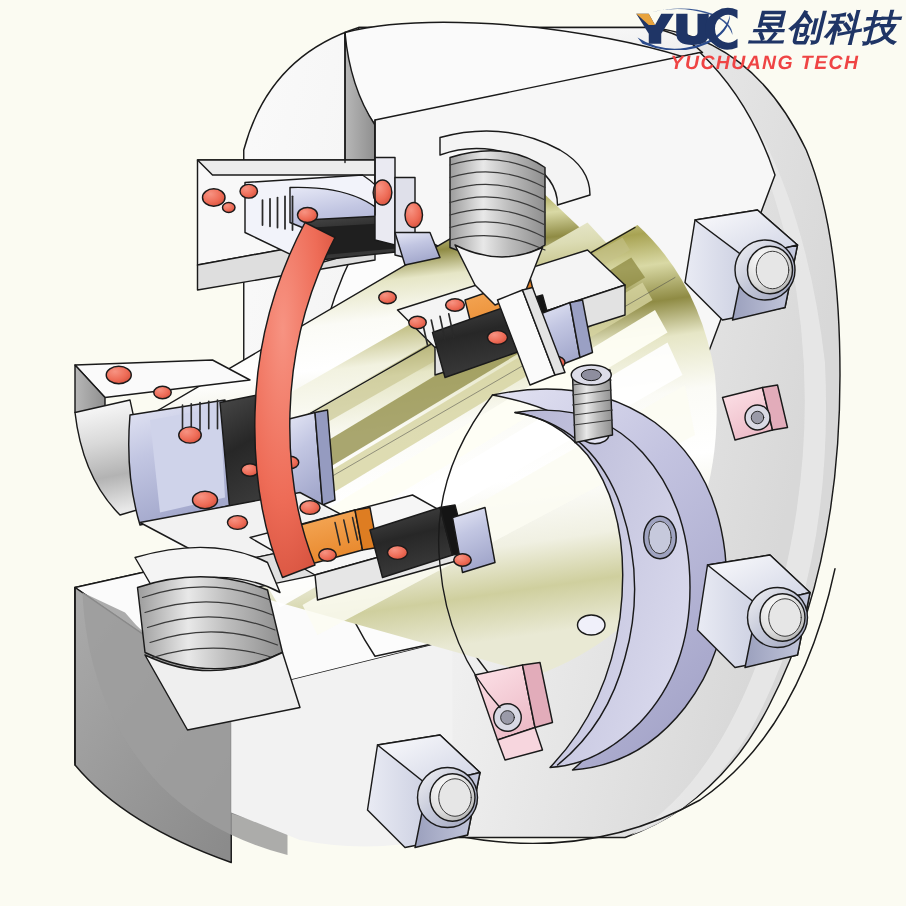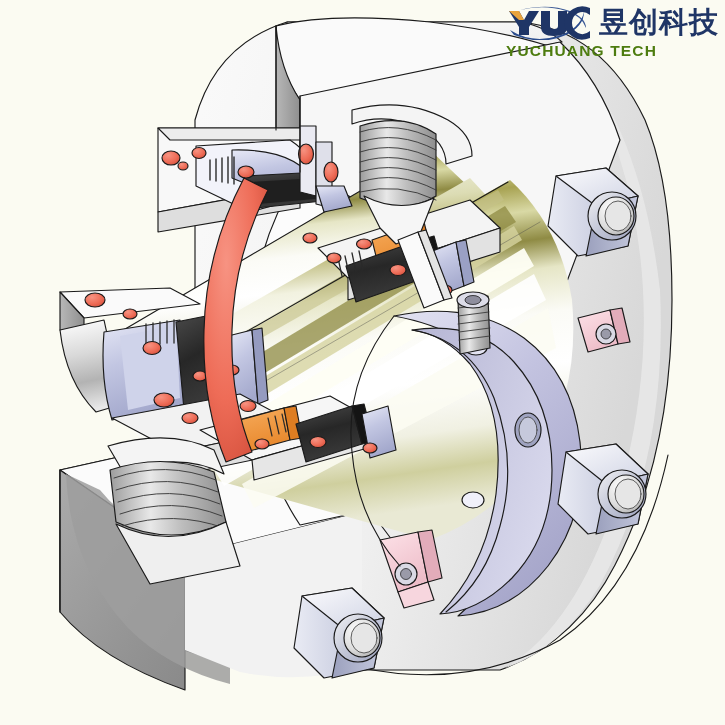--- a/index.html
+++ b/index.html
@@ -10,34 +10,35 @@
     font-family:"Liberation Sans", sans-serif;
     position:relative;
   }
   #stage{position:absolute;inset:0;width:725px;height:725px;}
   #scene{position:absolute;inset:0;}
   svg{display:block;}
 
   
   #logo{
     position:absolute;top:4px;right:6px;
-    display:flex;flex-direction:column;align-items:flex-start;
+    display:flex;flex-direction:column;align-items:center;
     line-height:1;
     user-select:none;
+    font-style:italic;
   }
   #logo .logo-row{display:flex;align-items:center;gap:7px;}
   #logo .mark{position:relative;width:86px;height:36px;}
   #logo .cn{
     font-family:"DejaVu Sans", sans-serif;
     font-size:29px;font-weight:700;color:#1f3566;
     letter-spacing:1px;
   }
   #logo .en{
     font-family:"Liberation Sans", sans-serif;
-    font-size:15.5px;font-weight:700;color:#4d7c0f;
+    font-size:15.5px;font-weight:700;color:#ef4444;
     letter-spacing:1.15px;
     margin-top:3px;margin-right:1px;
   }
 </style>
 </head>
 <body style="background: rgb(251, 251, 242);">
 
 <div id="stage">
 
   <div id="scene">

